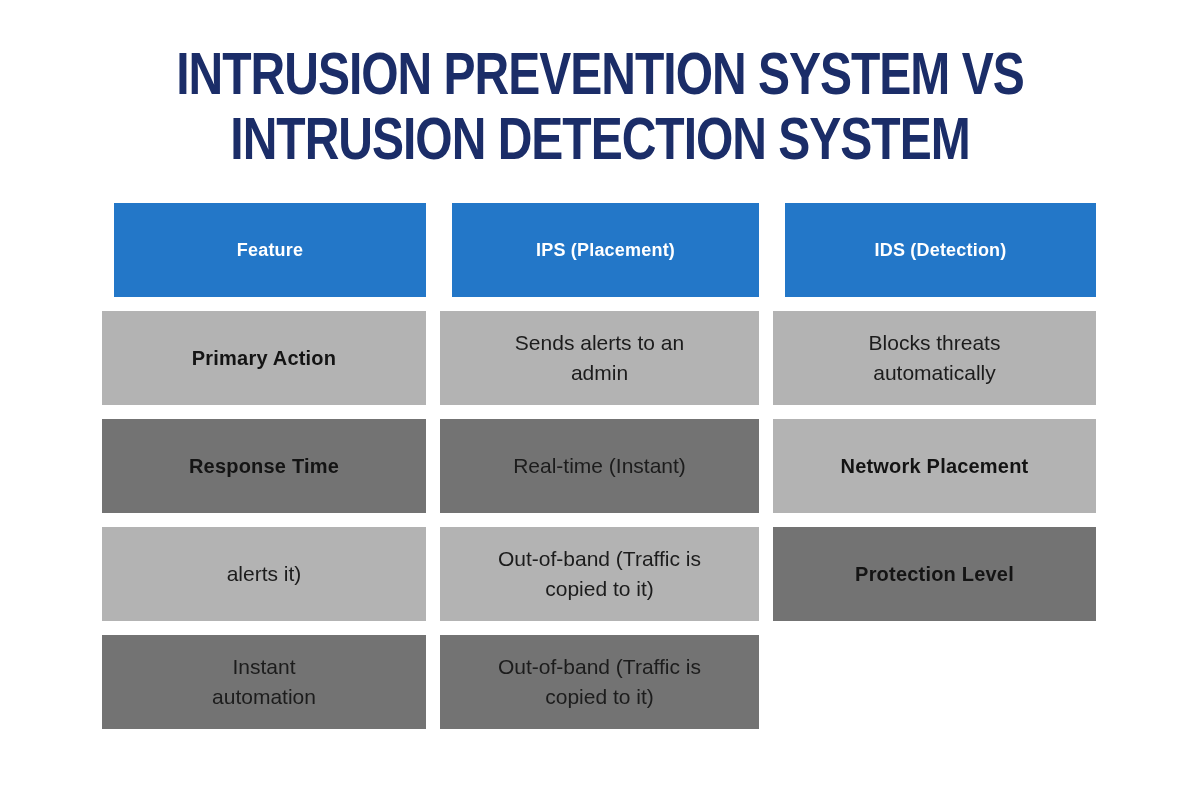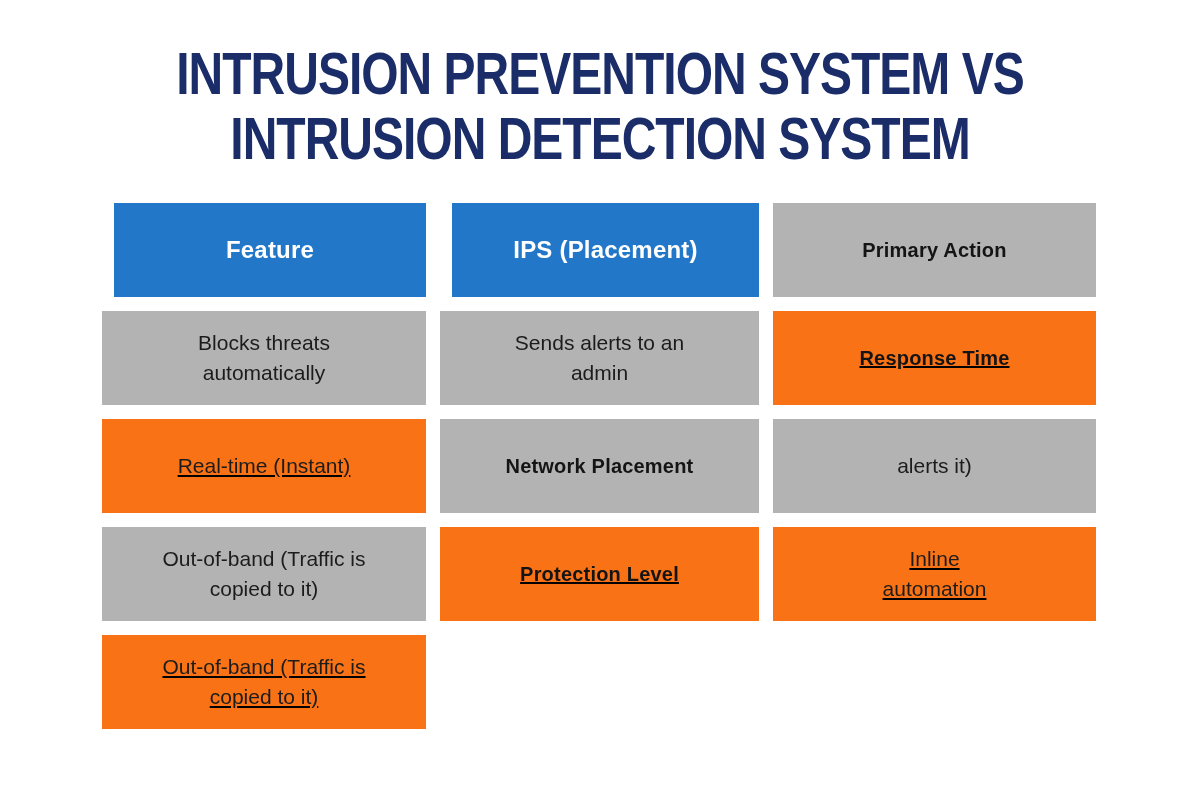--- a/index.html
+++ b/index.html
@@ -42,26 +42,26 @@
     flex-direction: column;
     align-items: center;
     justify-content: center;
     text-align: center;
     padding: 4px 18px;
   }
   .cell.header {
     background: #2377c8;
     color: #ffffff;
     font-weight: 700;
-    font-size: 24px;
+    font-size: 18px;
     letter-spacing: 0.2px;
     margin-left: 12px;
   }
   .cell.r-dark  { background: #b3b3b3; }
-  .cell.r-light { background: #f97316; text-decoration: underline; }
+  .cell.r-light { background: #737373; }
   .cell .feature {
     color: #141414;
     font-weight: 700;
     font-size: 20px;
     letter-spacing: 0.2px;
     text-align: center;
   }
   .cell .val-line {
     display: block;
     color: #1c1c1c;
@@ -77,31 +77,32 @@
 
   <h1 class="title">
     <span class="line">INTRUSION PREVENTION SYSTEM VS</span>
     <span class="line">INTRUSION DETECTION SYSTEM</span>
   </h1>
 
   <div class="table">
 
     <div class="cell header">Feature</div>
     <div class="cell header">IPS (Placement)</div>
+    <div class="cell header">IDS (Detection)</div>
 
     <div class="cell r-dark">
       <span class="feature">Primary Action</span>
     </div>
     <div class="cell r-dark">
+      <span class="val-line">Sends alerts to an</span>
+      <span class="val-line">admin</span>
+    </div>
+    <div class="cell r-dark">
       <span class="val-line">Blocks threats</span>
       <span class="val-line">automatically</span>
-    </div>
-    <div class="cell r-dark">
-      <span class="val-line">Sends alerts to an</span>
-      <span class="val-line">admin</span>
     </div>
 
     <div class="cell r-light">
       <span class="feature">Response Time</span>
     </div>
     <div class="cell r-light">
       <span class="val-line">Real-time (Instant)</span>
       <span class="val-line"></span>
     </div>
 
@@ -113,21 +114,21 @@
     </div>
     <div class="cell r-dark">
       <span class="val-line">Out-of-band (Traffic is</span>
       <span class="val-line">copied to it)</span>
     </div>
 
     <div class="cell r-light">
       <span class="feature">Protection Level</span>
     </div>
     <div class="cell r-light">
-      <span class="val-line">Inline</span>
+      <span class="val-line">Instant</span>
       <span class="val-line">automation</span>
     </div>
     <div class="cell r-light">
       <span class="val-line">Out-of-band (Traffic is</span>
       <span class="val-line">copied to it)</span>
     </div>
 
   </div>
 </div>
 

